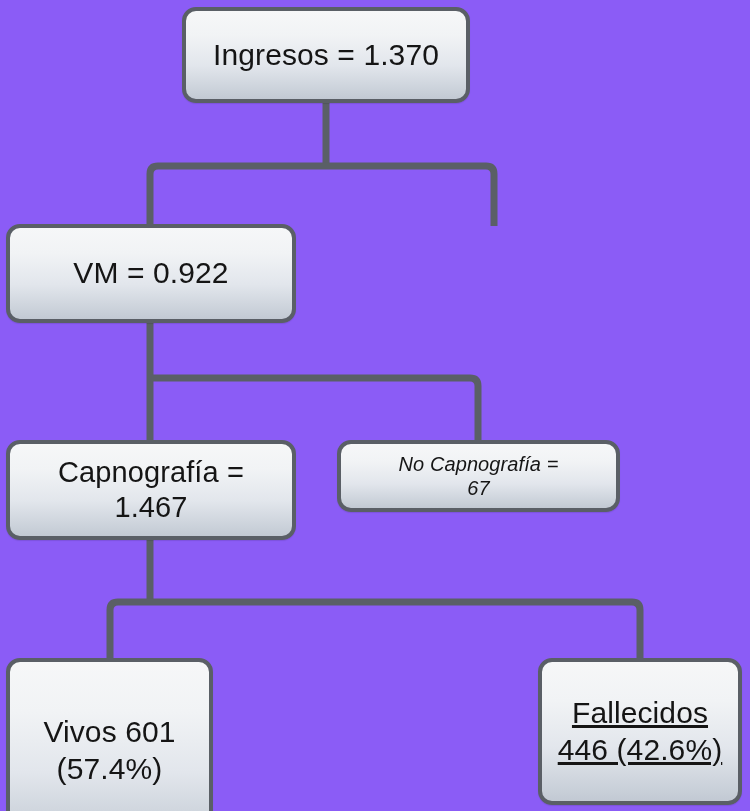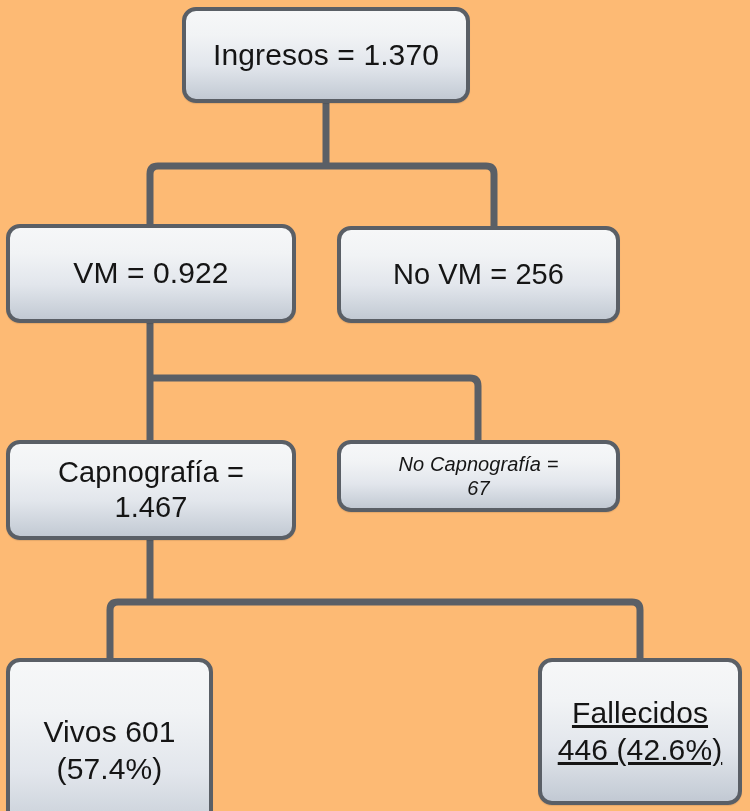--- a/index.html
+++ b/index.html
@@ -7,21 +7,21 @@
     padding: 0;
     background: #ffffff;
   }
   body {
     font-family: "Liberation Sans", sans-serif;
   }
   #flowchart {
     position: relative;
     width: 750px;
     height: 811px;
-    background: #fdba74;
+    background: #8b5cf6;
     overflow: hidden;
   }
   #connector-layer {
     position: absolute;
     left: 0;
     top: 0;
     width: 750px;
     height: 811px;
   }
   .node {
@@ -82,23 +82,20 @@
   </svg>
 
   <div class="node" id="node-ingresos">
     <span class="node-label">Ingresos = 1.370</span>
   </div>
 
   <div class="node" id="node-vm">
     <span class="node-label">VM = 0.922</span>
   </div>
 
-  <div class="node" id="node-no-vm">
-    <span class="node-label">No VM = 256</span>
-  </div>
 
   <div class="node" id="node-capno">
     <span class="node-label">Capnografía =
 1.467</span>
   </div>
 
   <div class="node" id="node-no-capno">
     <span class="node-label">No Capnografía =
 67</span>
   </div>

